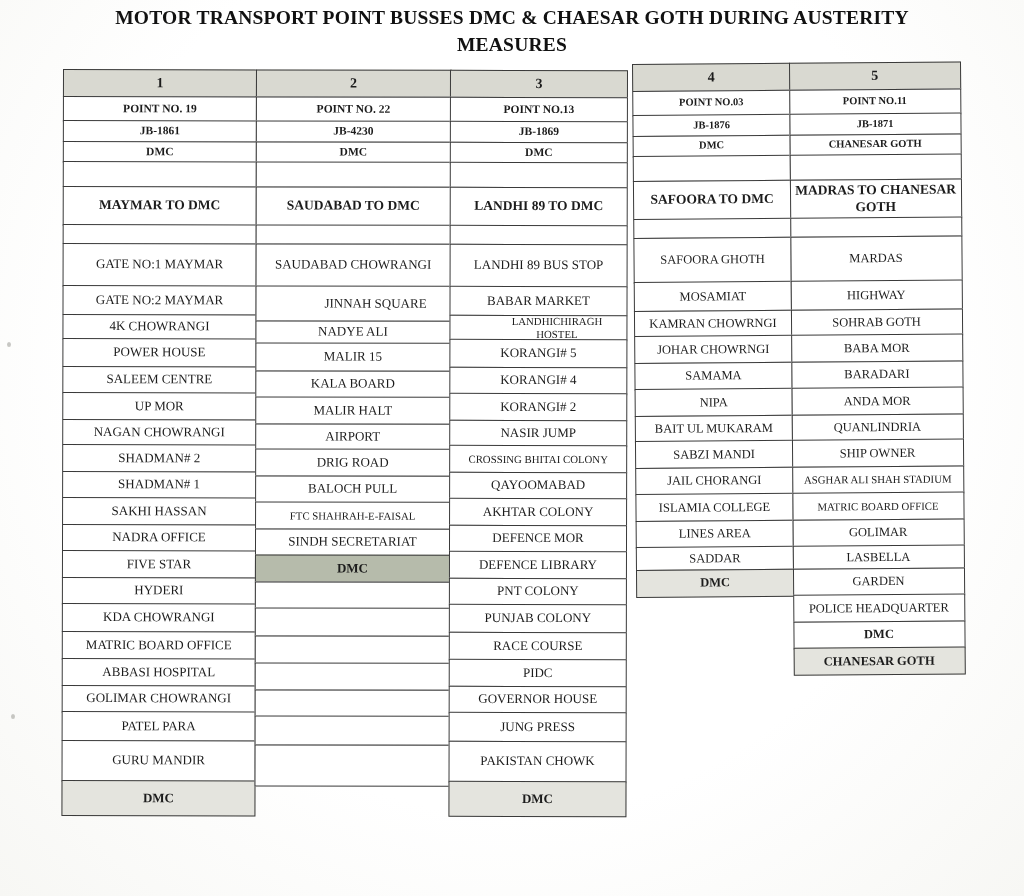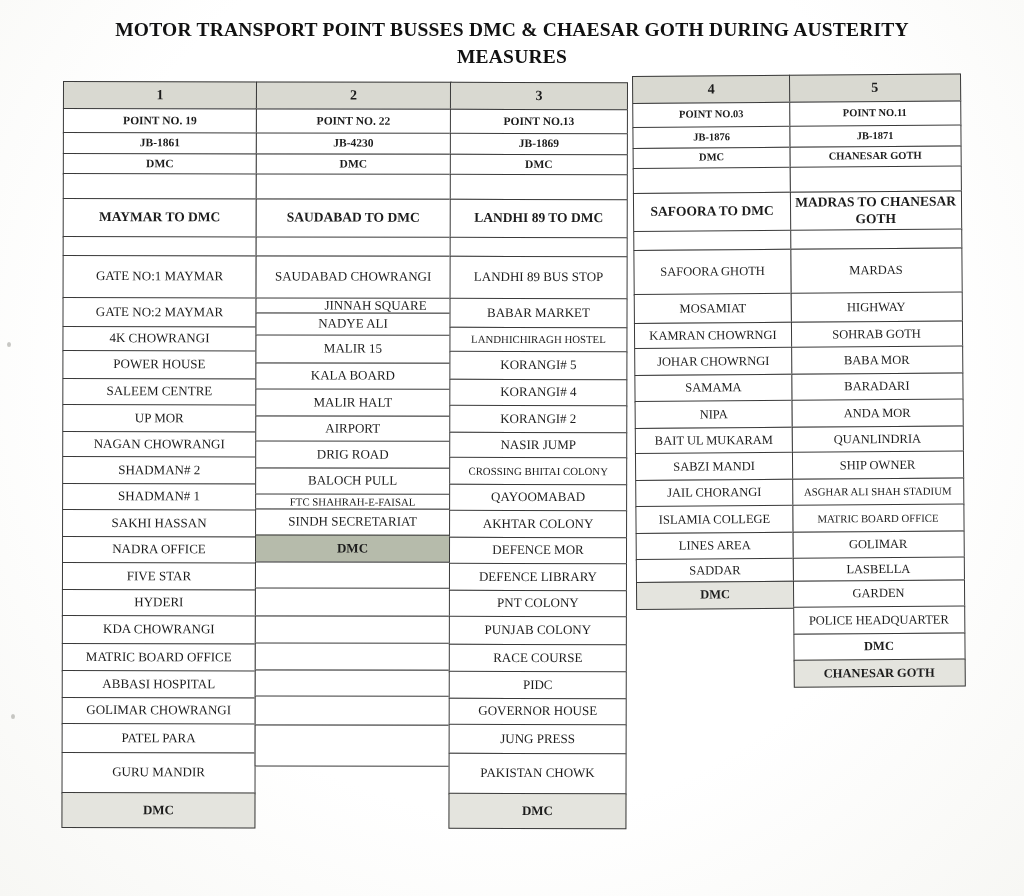--- a/index.html
+++ b/index.html
@@ -6,21 +6,21 @@
   body{
     width:1024px;height:896px;overflow:hidden;
     background:#fdfdfc;
     font-family:"Liberation Serif","DejaVu Serif",serif;
     color:#1c1c1c;
     position:relative;
   }
   .page{width:1024px;height:896px;position:relative;background:
     radial-gradient(ellipse at 50% 40%, #ffffff 60%, #f7f7f4 100%);}
   .doc-title{
-    margin:0 auto;padding-top:16px;width:900px;
+    margin:0 auto;padding-top:4px;width:900px;
     text-align:center;font-weight:bold;font-size:19.5px;line-height:1.4;
     letter-spacing:0.2px;color:#111;
   }
   .table-wrap{
     display:flex;align-items:flex-start;
     margin:10px 0 0 63px;
   }
   .block{display:flex;align-items:flex-start;}
   .block-a{transform:rotate(0.12deg);transform-origin:top left;}
   .block-b{margin-left:4px;margin-top:-5px;transform:rotate(-0.45deg);transform-origin:top left;}
@@ -87,50 +87,50 @@
         </div>
         <div class="bus-column" style="width: 196px;">
           <div class="cell c-num" style="height: 28px;">2</div>
           <div class="cell c-point" style="height: 26px;">POINT NO. 22</div>
           <div class="cell c-jb" style="height: 22px;">JB-4230</div>
           <div class="cell c-term" style="height: 22px;">DMC</div>
           <div class="cell c-stop" style="height: 26px;"></div>
           <div class="cell c-route" style="height: 40px;">SAUDABAD TO DMC</div>
           <div class="cell c-stop" style="height: 20px;"></div>
           <div class="cell c-stop" style="height: 44px;">SAUDABAD CHOWRANGI</div>
-          <div class="cell c-stop" style="height: 16px; padding-left: 48px;">JINNAH SQUARE</div>
+          <div class="cell c-stop" style="height: 36px; padding-left: 48px;">JINNAH SQUARE</div>
           <div class="cell c-stop" style="height: 24px;">NADYE ALI</div>
           <div class="cell c-stop" style="height: 29px;">MALIR 15</div>
           <div class="cell c-stop" style="height: 28px;">KALA BOARD</div>
           <div class="cell c-stop" style="height: 28px;">MALIR HALT</div>
           <div class="cell c-stop" style="height: 27px;">AIRPORT</div>
           <div class="cell c-stop" style="height: 28px;">DRIG ROAD</div>
           <div class="cell c-stop" style="height: 28px;">BALOCH PULL</div>
-          <div class="cell c-stop small" style="height: 16px;">FTC SHAHRAH-E-FAISAL</div>
+          <div class="cell c-stop small" style="height: 28px;">FTC SHAHRAH-E-FAISAL</div>
           <div class="cell c-stop" style="height: 28px;">SINDH SECRETARIAT</div>
           <div class="cell c-stop bold shade-dark" style="height: 28px;">DMC</div>
           <div class="cell c-stop" style="height: 28px;"></div>
           <div class="cell c-stop" style="height: 29px;"></div>
           <div class="cell c-stop" style="height: 29px;"></div>
           <div class="cell c-stop" style="height: 28px;"></div>
           <div class="cell c-stop" style="height: 28px;"></div>
           <div class="cell c-stop" style="height: 30px;"></div>
           <div class="cell c-stop" style="height: 42px;"></div>
         </div>
         <div class="bus-column" style="width: 178px;">
           <div class="cell c-num" style="height: 28px;">3</div>
           <div class="cell c-point" style="height: 26px;">POINT NO.13</div>
           <div class="cell c-jb" style="height: 22px;">JB-1869</div>
           <div class="cell c-term" style="height: 22px;">DMC</div>
           <div class="cell c-stop" style="height: 26px;"></div>
           <div class="cell c-route" style="height: 40px;">LANDHI 89 TO DMC</div>
           <div class="cell c-stop" style="height: 20px;"></div>
           <div class="cell c-stop" style="height: 44px;">LANDHI 89 BUS STOP</div>
           <div class="cell c-stop" style="height: 30px;">BABAR MARKET</div>
-          <div class="cell c-stop small" style="height: 26px;">LANDHICHIRAGH HOSTEL</div>
+          <div class="cell c-stop small" style="height: 26px; padding-left: 40px;">LANDHICHIRAGH HOSTEL</div>
           <div class="cell c-stop" style="height: 29px;">KORANGI# 5</div>
           <div class="cell c-stop" style="height: 28px;">KORANGI# 4</div>
           <div class="cell c-stop" style="height: 28px;">KORANGI# 2</div>
           <div class="cell c-stop" style="height: 27px;">NASIR JUMP</div>
           <div class="cell c-stop small" style="height: 28px;">CROSSING BHITAI COLONY</div>
           <div class="cell c-stop" style="height: 28px;">QAYOOMABAD</div>
           <div class="cell c-stop" style="height: 28px;">AKHTAR COLONY</div>
           <div class="cell c-stop" style="height: 28px;">DEFENCE MOR</div>
           <div class="cell c-stop" style="height: 28px;">DEFENCE LIBRARY</div>
           <div class="cell c-stop" style="height: 28px;">PNT COLONY</div>

